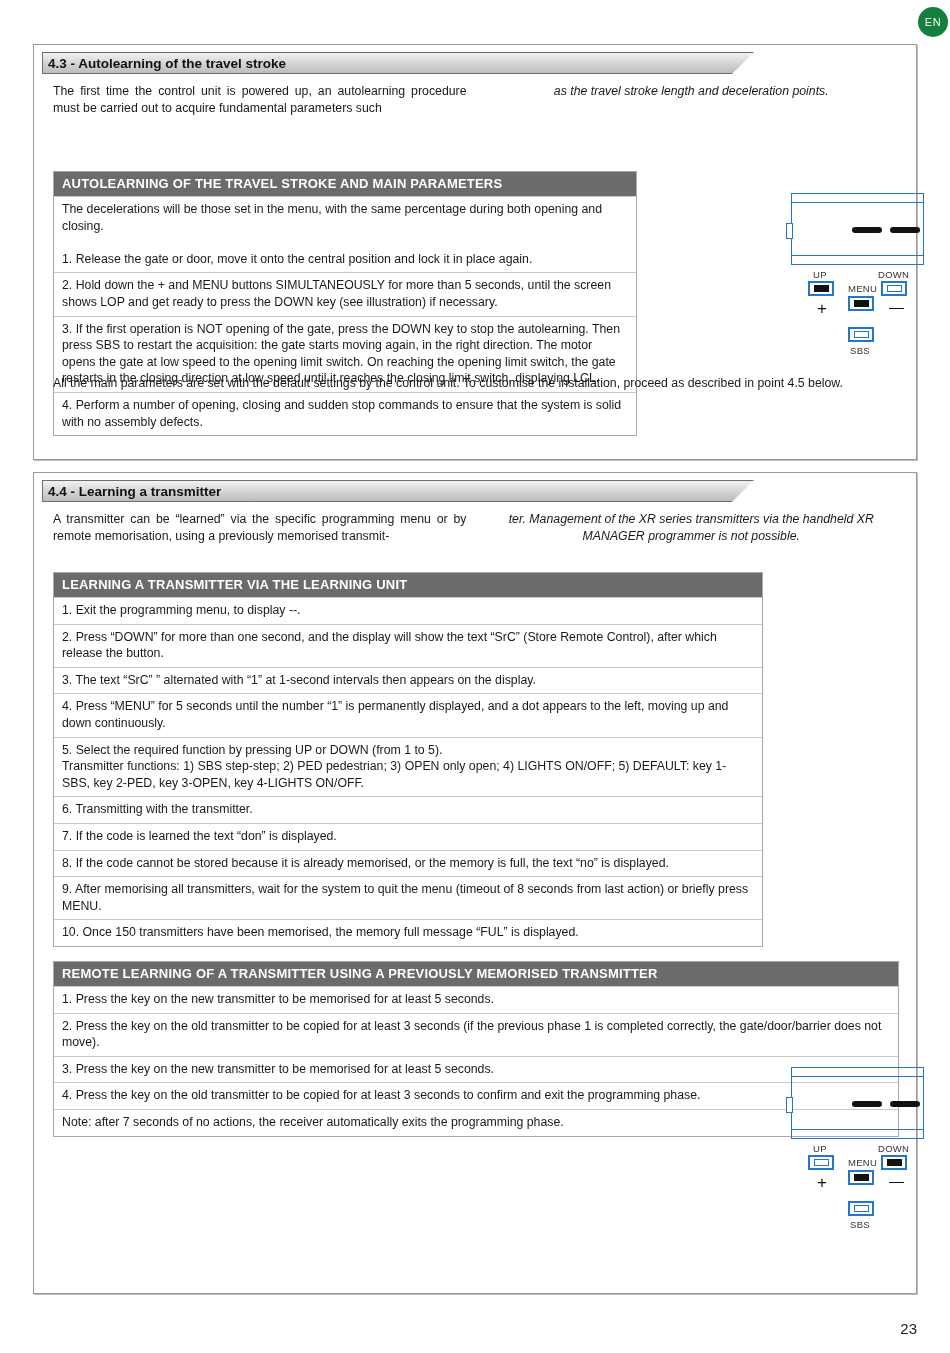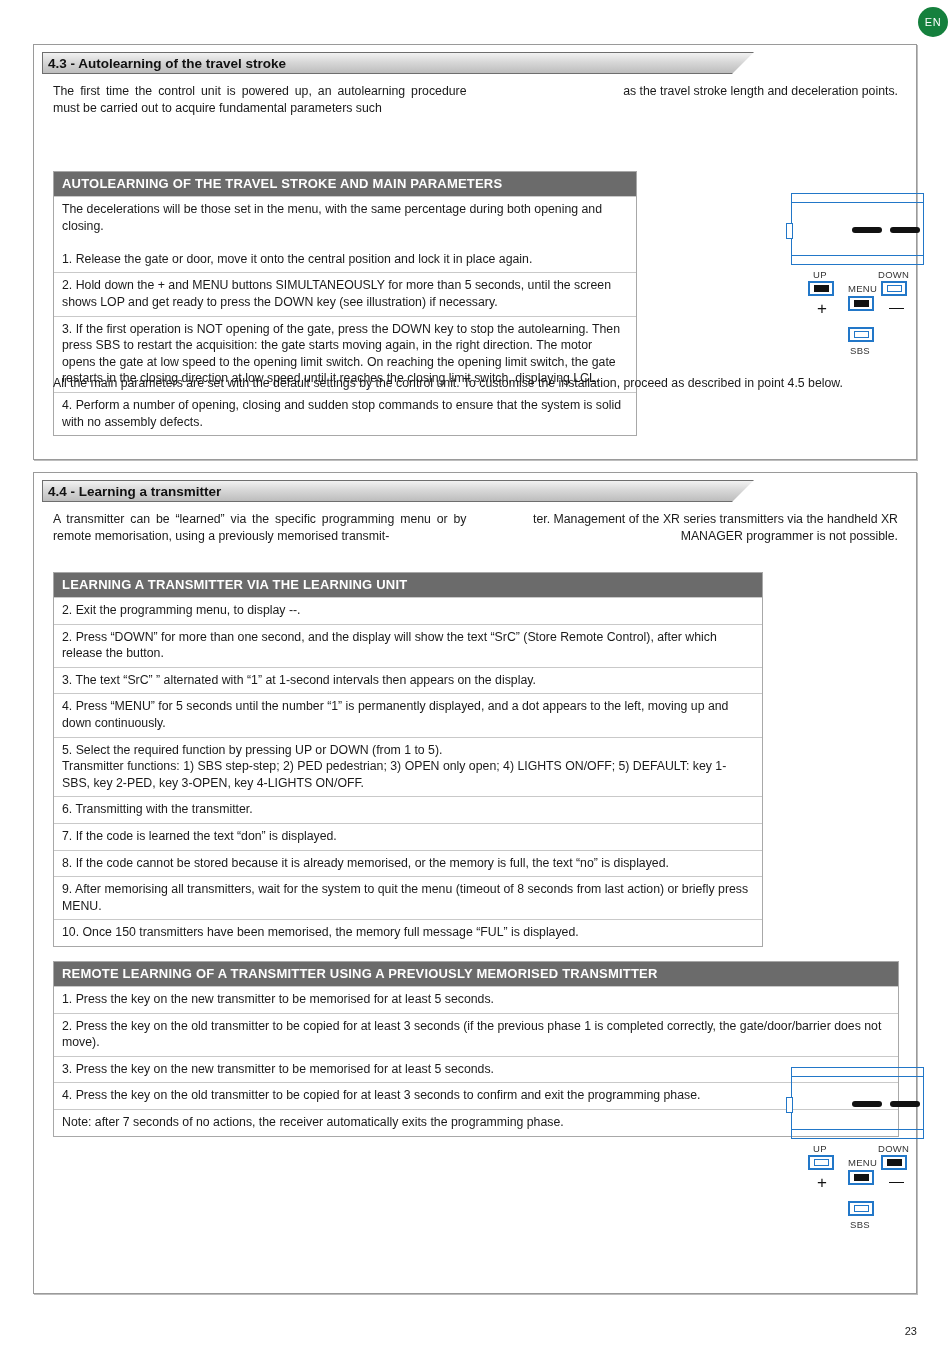--- a/index.html
+++ b/index.html
@@ -50,21 +50,21 @@
     font-size:13.5px; font-weight:bold; color:#111;
   }
 
   
   .intro{
     display:flex; gap:18px;
     margin:9px 18px 0 19px;
     font-size:12.3px; line-height:1.38;
   }
   .intro .col{ width:430px; text-align:justify; }
-  .intro .col.right{ text-align:right; }
+  .intro .col.right{ text-align:center;font-style:italic; }
 
   
   .tbl{
     border:1px solid #a8a8a8;
     background:#fff;
   }
   .tbl .thead{
     background:#6b6b6b; color:#fff;
     font-size:13px; font-weight:bold;
     padding:4px 8px 5px 8px;
@@ -129,21 +129,21 @@
   .k-down-sym   { left:103px; top:30px; font-size:15px; }
   .k-sbs-btn    { left:62px;  top:58px; }
   .k-sbs-label  { left:64px;  top:76px; }
 
   #ctrl-1{ left:752px; top:148px; }
   #ctrl-2{ left:752px; top:594px; }
 
   
   .page-no{
     position:absolute; right:33px; bottom:16px;
-    font-size:11px; color:#222;
+    font-size:15px; color:#222;
   }
 </style>
 </head>
 <body>
 
 <div class="lang-badge">EN</div>
 
 <div class="section-box" id="section-43">
 
   <div class="sec-head">
@@ -209,21 +209,21 @@
     <div class="txt">4.4 - Learning a transmitter</div>
   </div>
 
   <div class="intro">
     <div class="col">A transmitter can be “learned” via the specific programming menu or by remote memorisation, using a previously memorised transmit-</div>
     <div class="col right">ter. Management of the XR series transmitters via the handheld XR MANAGER programmer is not possible.</div>
   </div>
 
   <div class="tbl" id="tbl-learn-cu">
     <div class="thead">LEARNING A TRANSMITTER VIA THE LEARNING UNIT</div>
-    <div class="trow">2. Exit the programming menu, to display --.</div>
+    <div class="trow">1. Exit the programming menu, to display --.</div>
     <div class="trow">2. Press “DOWN” for more than one second, and the display will show the text “SrC” (Store Remote Control), after which release the button.</div>
     <div class="trow">3. The text “SrC” ” alternated with “1” at 1-second intervals then appears on the display.</div>
     <div class="trow">4. Press “MENU” for 5 seconds until the number “1” is permanently displayed, and a dot appears to the left, moving up and down continuously.</div>
     <div class="trow" style="white-space:pre-line;">5. Select the required function by pressing UP or DOWN (from 1 to 5).
 Transmitter functions: 1) SBS step-step; 2) PED pedestrian; 3) OPEN only open; 4) LIGHTS ON/OFF; 5) DEFAULT: key 1-SBS, key 2-PED, key 3-OPEN, key 4-LIGHTS ON/OFF.</div>
     <div class="trow">6. Transmitting with the transmitter.</div>
     <div class="trow">7. If the code is learned the text “don” is displayed.</div>
     <div class="trow">8. If the code cannot be stored because it is already memorised, or the memory is full, the text “no” is displayed.</div>
     <div class="trow">9. After memorising all transmitters, wait for the system to quit the menu (timeout of 8 seconds from last action) or briefly press MENU.</div>
     <div class="trow">10. Once 150 transmitters have been memorised, the memory full message “FUL” is displayed.</div>

